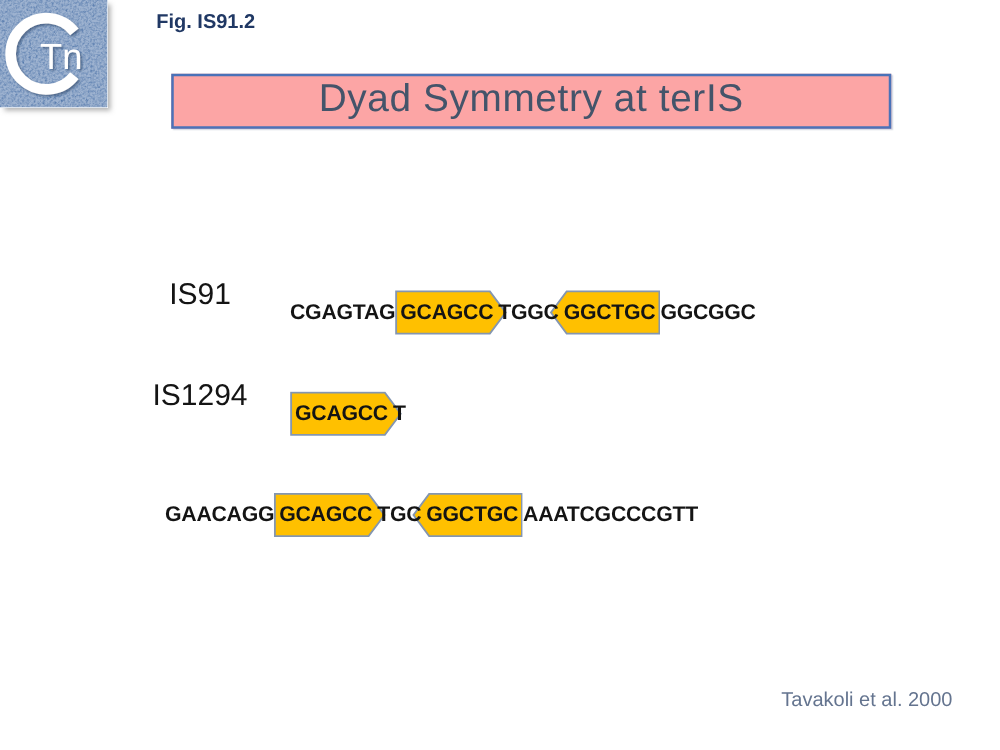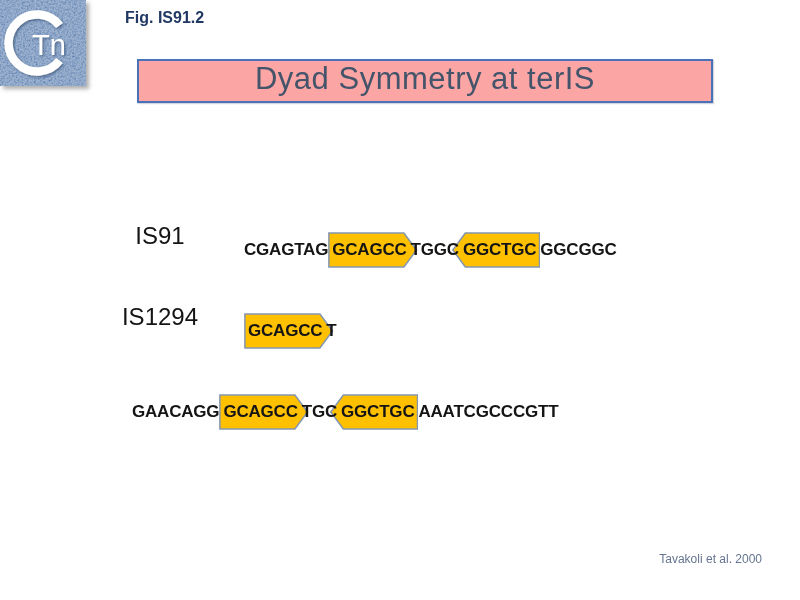--- a/index.html
+++ b/index.html
@@ -25,42 +25,42 @@
     border:2px solid #4A72B8;background:#fca5a5;
     display:flex;align-items:flex-start;justify-content:center;
     box-shadow:1px 1px 1px rgba(70,90,130,0.25);
   }
   .title-text{
     font-size:31px;color:#44546A;letter-spacing:0.5px;white-space:nowrap;
   }
   
   .row{
     position:absolute;left:110px;height:40px;
-    display:flex;align-items:center;white-space:nowrap;gap:12px;
+    display:flex;align-items:center;white-space:nowrap;
   }
   .row-label{
     width:100px;text-align:center;flex:0 0 100px;
     font-size:24px;color:#141414;
   }
   .seq{
     display:flex;align-items:center;margin-left:22px;
     font-size:17px;font-weight:700;letter-spacing:-0.2px;color:#141414;margin-top:28px;
   }
   .seg{display:inline-block;}
   .seg.plain{position:relative;z-index:2;}
   .seg.hl{position:relative;z-index:1;padding:8px 4px;}
   .seg.hl .txt{position:relative;}
   .seg.hl.right{padding-right:12px;margin-right:-8px;}
   .seg.hl.left{padding-left:12px;margin-left:-8px;}
   .shape{position:absolute;left:0;top:0;width:100%;height:100%;}
   .poly{fill:#FFC000;stroke:#8496B0;stroke-width:1.5;vector-effect:non-scaling-stroke;}
   
   .citation{
     position:absolute;right:38px;top:552px;
-    font-size:12px;color:#64748F;
+    font-size:16px;color:#64748F;
   }
 </style>
 </head>
 <body>
 
 <div class="slide">
 
   <div class="logo">
     <svg width="86" height="86" viewBox="0 0 86 86">
       <defs>

